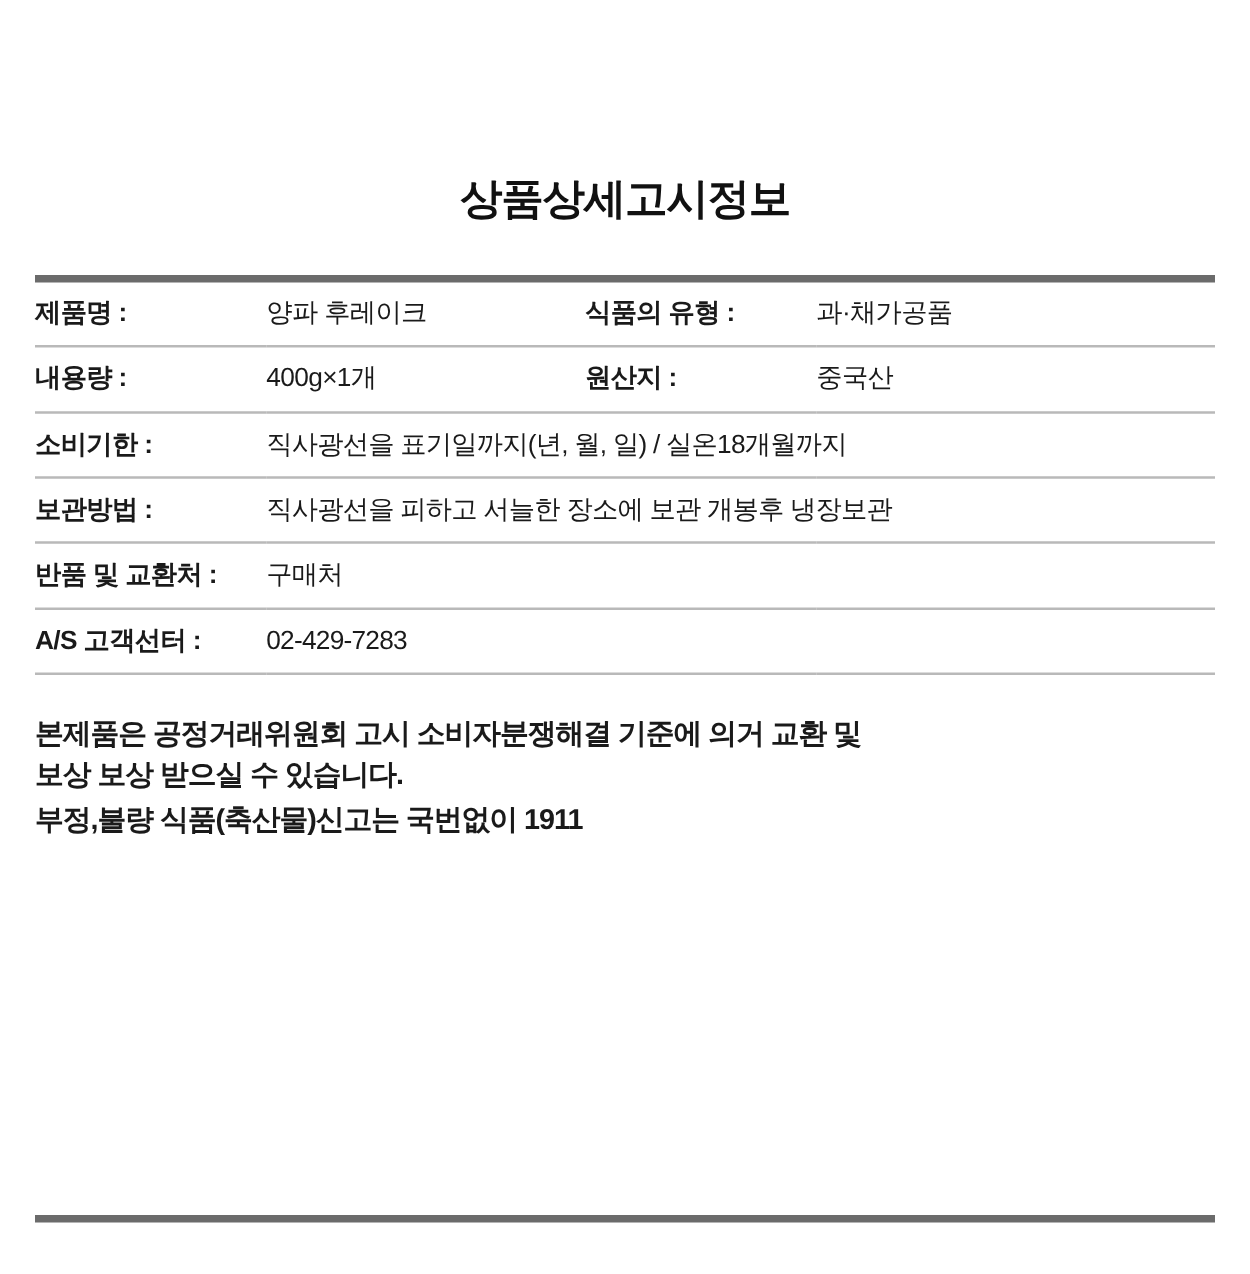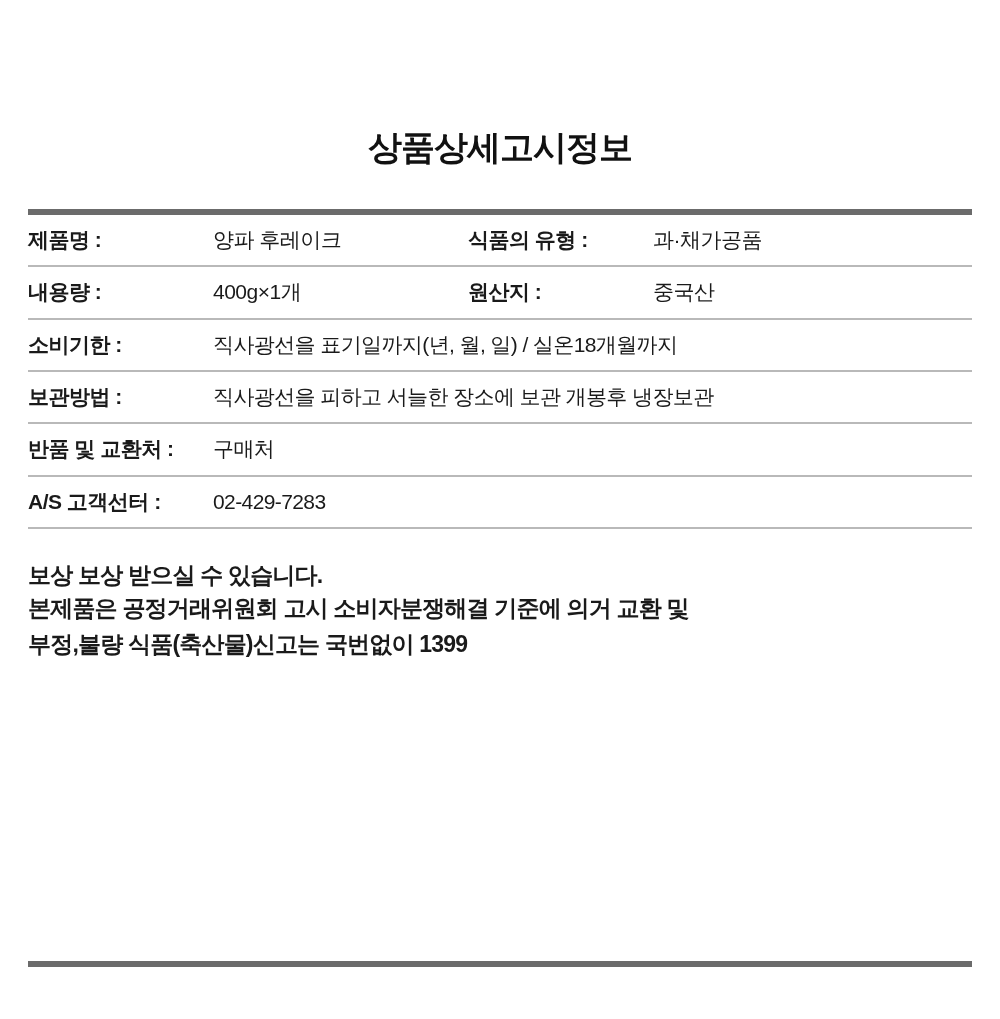--- a/index.html
+++ b/index.html
@@ -20,21 +20,21 @@
     height: 1019px;
     box-sizing: border-box;
     padding: 0 28px;
     position: relative;
   }
   .title {
     text-align: center;
     font-size: 34px;
     font-weight: bold;
     letter-spacing: -1px;
-    margin: 0;
+    margin: 11px;
     padding-top: 125px;
     color: #111;
   }
   .rule-thick {
     height: 6px;
     background: #6b6b6b;
     margin-top: 38px;
   }
   .rule-thick-bottom {
     height: 6px;
@@ -119,20 +119,20 @@
         <td class="val full-val" colspan="3">구매처</td>
       </tr>
       <tr>
         <td class="lbl wide-label">A/S 고객선터 :</td>
         <td class="val full-val" colspan="3">02-429-7283</td>
       </tr>
     </tbody>
   </table>
 
   <div class="note">
+    <p>본제품은 공정거래위원회 고시 소비자분쟁해결 기준에 의거 교환 및</p>
     <p>보상 보상 받으실 수 있습니다.</p>
-    <p>본제품은 공정거래위원회 고시 소비자분쟁해결 기준에 의거 교환 및</p>
-    <p class="gap">부정,불량 식품(축산물)신고는 국번없이 1399</p>
+    <p class="gap">부정,불량 식품(축산물)신고는 국번없이 1911</p>
   </div>
 
   <div class="rule-thick-bottom"></div>
 
 </div>
 
 </body></html>

